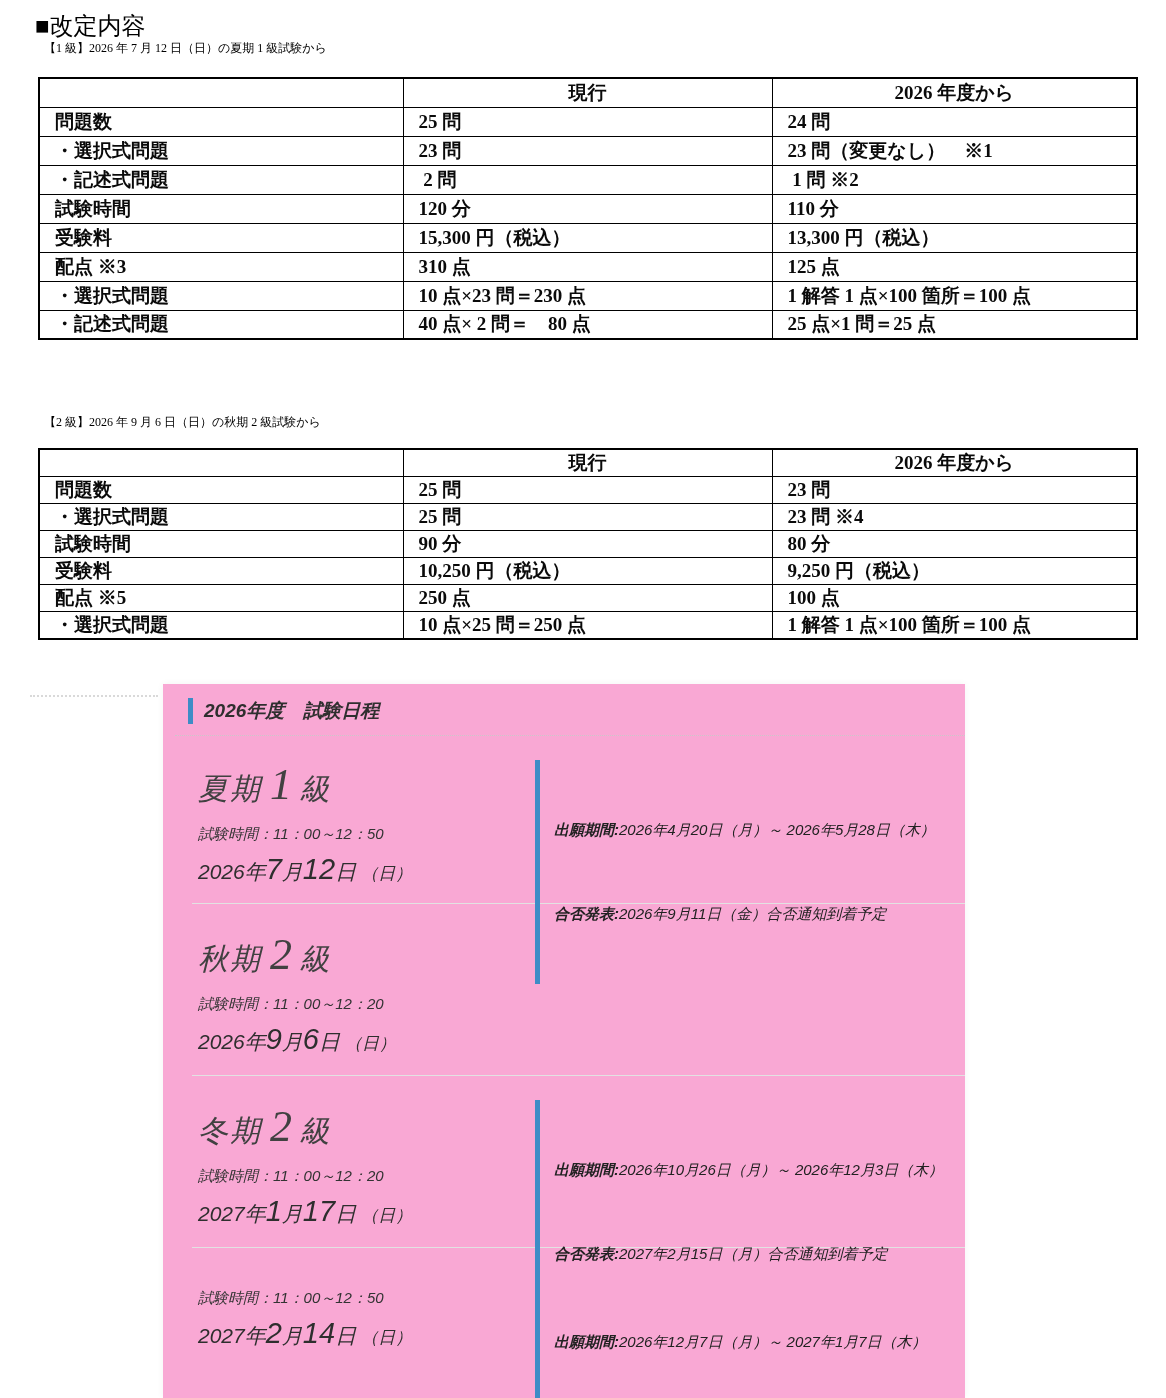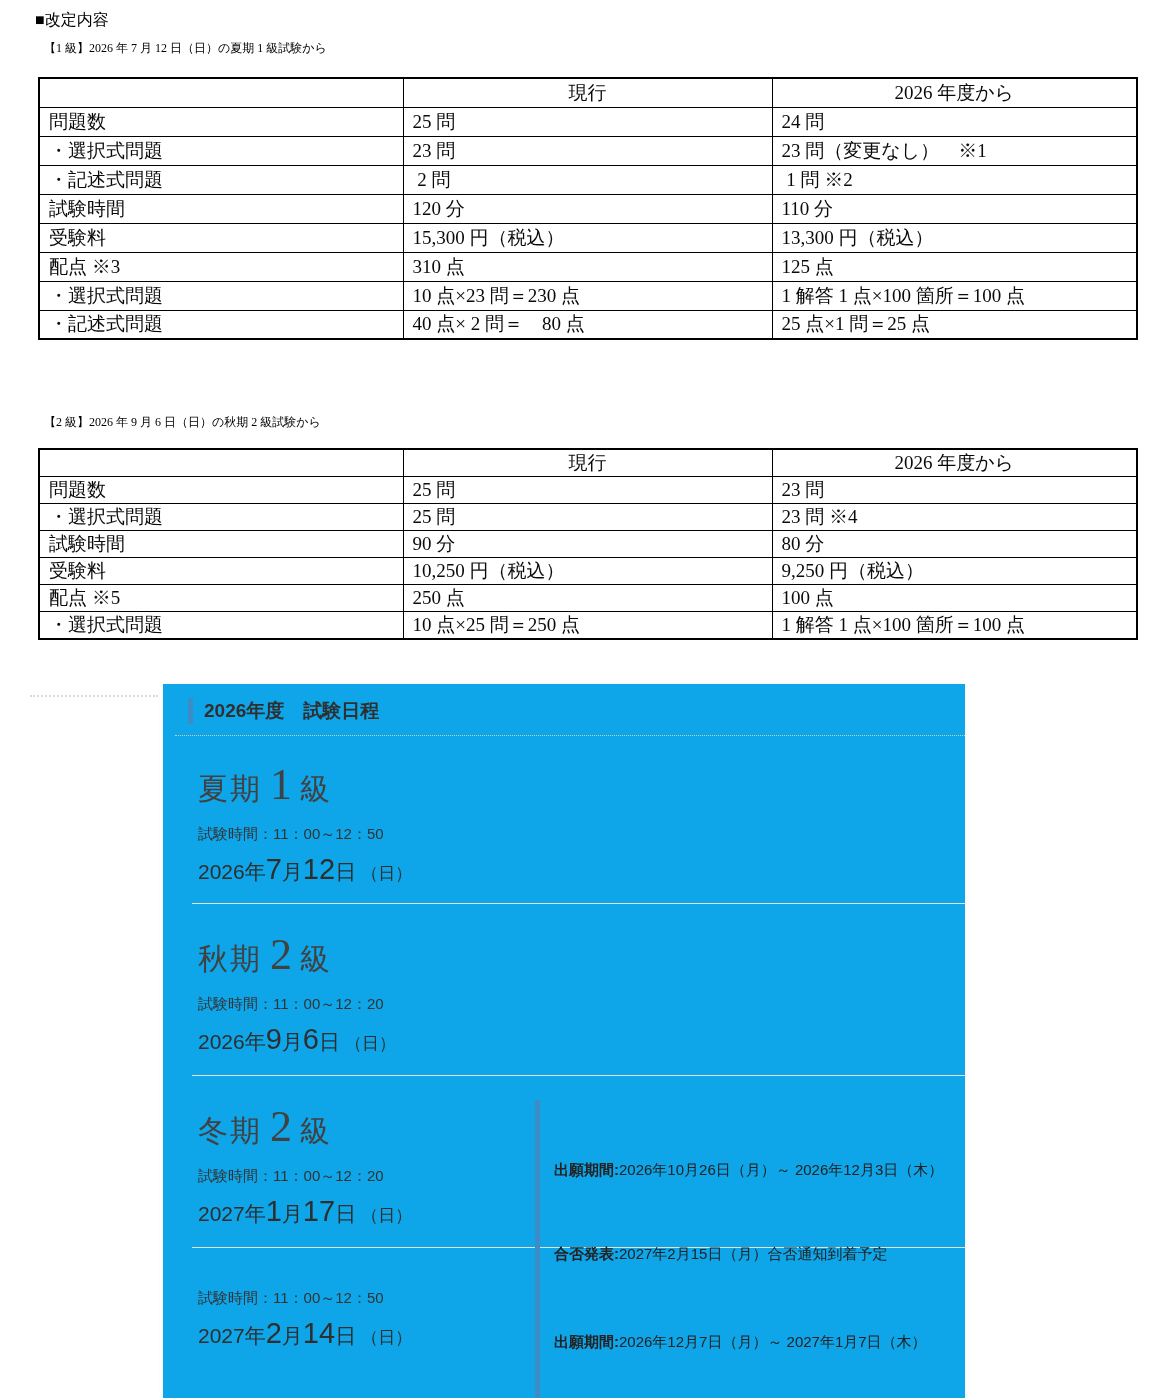--- a/index.html
+++ b/index.html
@@ -5,51 +5,52 @@
   :root { --accent:#3e8cc6; --tborder:#000; }
   * { box-sizing:border-box; }
   html,body { margin:0; padding:0; }
   body {
     width:1166px; height:1398px; position:relative; overflow:hidden;
     background:#ffffff; color:#111;
     font-family:"Liberation Serif","DejaVu Serif",serif;
   }
 
   
-  .sec-title { position:absolute; left:35px; top:10px; font-size:16px; color:#000; }
+  .sec-title { position:absolute; left:35px; top:10px; font-size:24px; color:#000; }
   .tbl-caption { position:absolute; font-size:12px; color:#000; white-space:pre; }
   .cap1 { left:44px; top:40px; }
   .cap2 { left:44px; top:414px; }
 
   table.doc-table {
     position:absolute; left:38px; border-collapse:collapse; table-layout:fixed;
     width:1098px; border:2px solid var(--tborder);
   }
   .t1 { top:77px; }
   .t2 { top:448px; }
   .doc-table th, .doc-table td {
     border:1px solid var(--tborder);
-    font-size:19px; font-weight:normal; color:#0a0a0a;
-    padding:0 9px; white-space:pre; overflow:hidden;
+    font-size:19px; font-weight:bold; color:#0a0a0a;
+    padding:0 15px; white-space:pre; overflow:hidden;
   }
   .t1 th, .t1 td { height:29px; }
   .t2 th, .t2 td { height:26px; }
   .doc-table th { text-align:center; }
   .doc-table td { text-align:left; }
 
   
   .artifact { position:absolute; left:30px; top:695px; width:128px;
     border-top:2px dotted #d9d9d9; }
 
   
   .shot {
     position:absolute; left:163px; top:684px; width:802px; height:714px;
-    background:#0ea5e9; box-shadow:0 0 7px rgba(0,0,0,.05);
+    background:#f9a8d4; box-shadow:0 0 7px rgba(0,0,0,.05);
     font-family:"Liberation Sans","DejaVu Sans",sans-serif; color:#333;
     overflow:hidden;
+    font-style:italic;
   }
   .shot-header { padding:14px 0 0 25px; }
   .shot-title {
     border-left:5px solid var(--accent); padding-left:11px;
     font-size:19px; font-weight:bold; color:#2f2f2f; line-height:26px;
     display:inline-block; white-space:pre;
   }
   .dotted-sep { margin:11px 0 0 12px; border-top:1px dotted #c9c9c9; height:0; }
 
   .sched-item {
@@ -191,20 +192,24 @@
 <div class="shot">
   <div class="shot-header">
     <span class="shot-title">2026年度　試験日程</span>
   </div>
   <div class="dotted-sep"></div>
 
   <div class="sched-item first">
     <div class="season-title"><span>夏期</span><span class="level-num">1</span><span>級</span></div>
     <div class="time-line">試験時間：11：00～12：50</div>
     <div class="date-line"><span>2026年</span><span class="big">7</span><span>月</span><span class="big">12</span><span>日</span><span class="week">（日）</span></div>
+    <div class="info-box">
+      <div><span class="info-label">出願期間:</span><span>2026年4月20日（月）～ 2026年5月28日（木）</span></div>
+      <div><span class="info-label">合否発表:</span><span>2026年9月11日（金）合否通知到着予定</span></div>
+    </div>
   </div>
 
   <div class="sched-item">
     <div class="season-title"><span>秋期</span><span class="level-num">2</span><span>級</span></div>
     <div class="time-line">試験時間：11：00～12：20</div>
     <div class="date-line"><span>2026年</span><span class="big">9</span><span>月</span><span class="big">6</span><span>日</span><span class="week">（日）</span></div>
   </div>
 
   <div class="sched-item">
     <div class="season-title"><span>冬期</span><span class="level-num">2</span><span>級</span></div>

